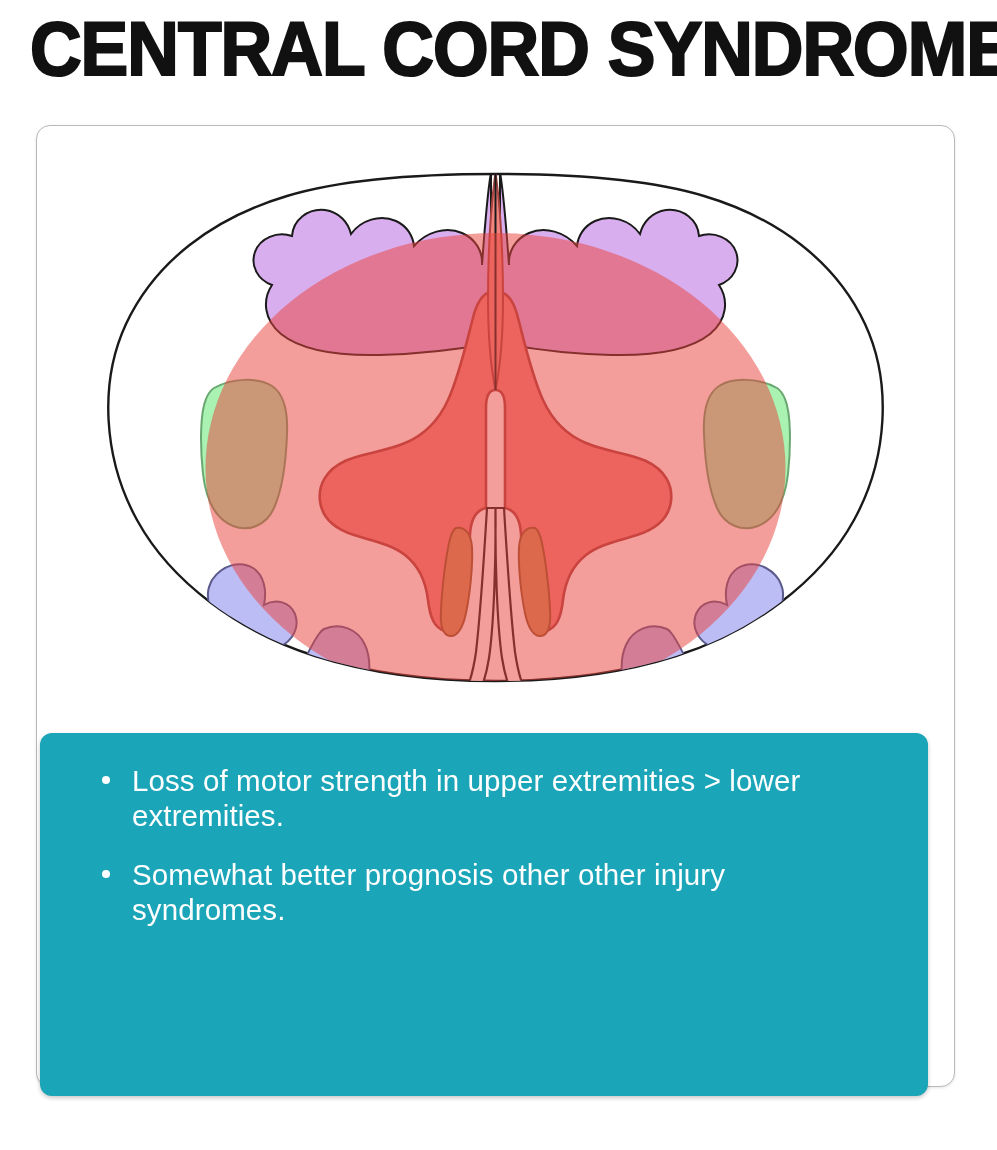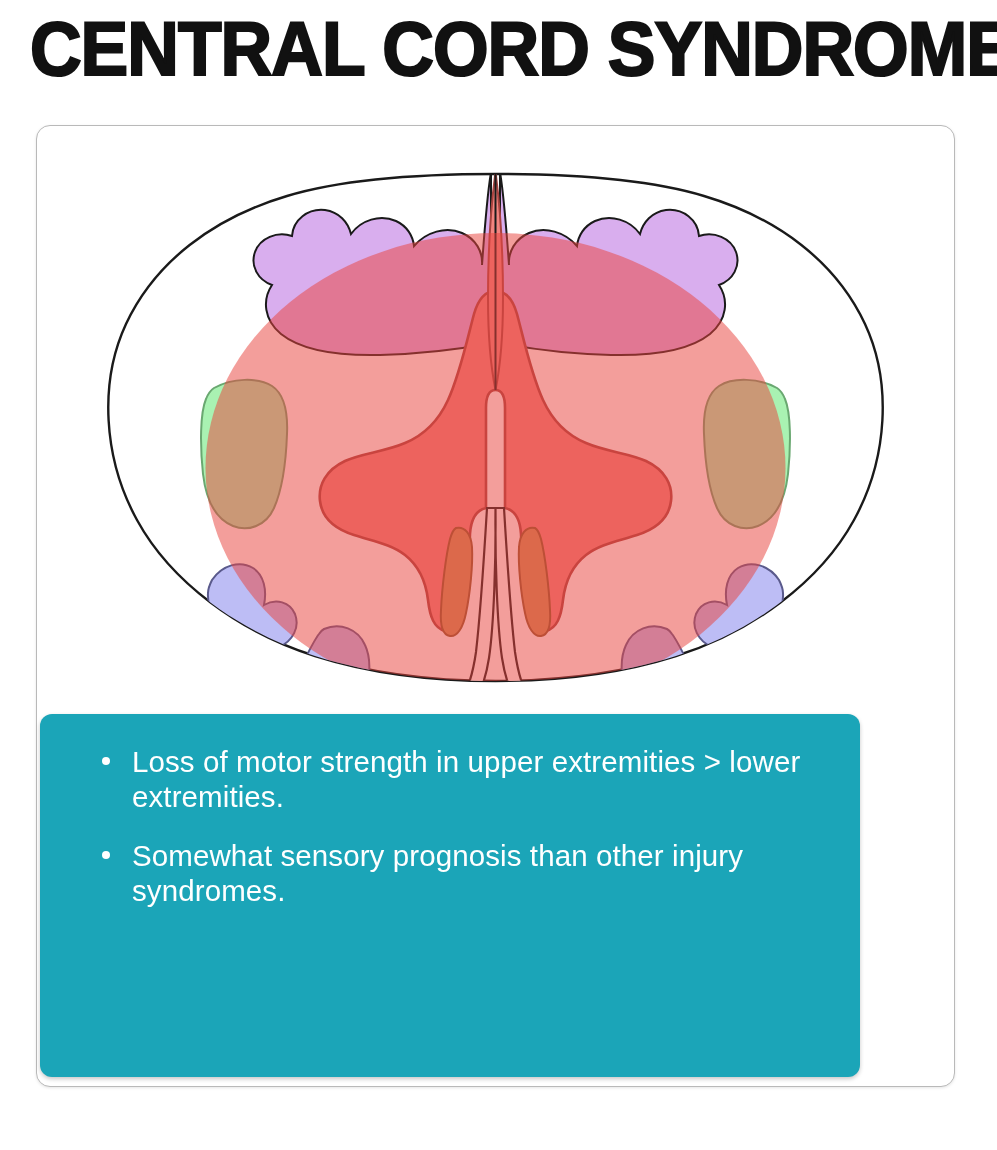--- a/index.html
+++ b/index.html
@@ -46,22 +46,22 @@
   .diagram{
     position:absolute;
     left:36px; top:128px;
     width:919px; height:600px;
   }
   .diagram svg{display:block;width:100%;height:100%;}
 
   
   .panel{
     position:absolute;
-    left:40px; top:714px;
-    width:820px; height:363px;
+    left:40px; top:733px;
+    width:888px; height:363px;
     background:#1ba5b8;
     border-radius:12px;
     box-sizing:border-box;
     padding:30px 42px 26px 56px;
     box-shadow:0 2px 4px rgba(0,0,0,0.22);
   }
   .bullets{
     list-style:none;
     margin:0;padding:0;
   }
@@ -295,16 +295,16 @@
 </div>
 
 <div class="panel">
   <ul class="bullets">
     <li>
       <span class="dot"></span>
       <span>Loss of motor strength in upper extremities &gt; lower extremities.</span>
     </li>
     <li>
       <span class="dot"></span>
-      <span>Somewhat sensory prognosis than other injury syndromes.</span>
+      <span>Somewhat better prognosis other other injury syndromes.</span>
     </li>
   </ul>
 </div>
 
 </body></html>

